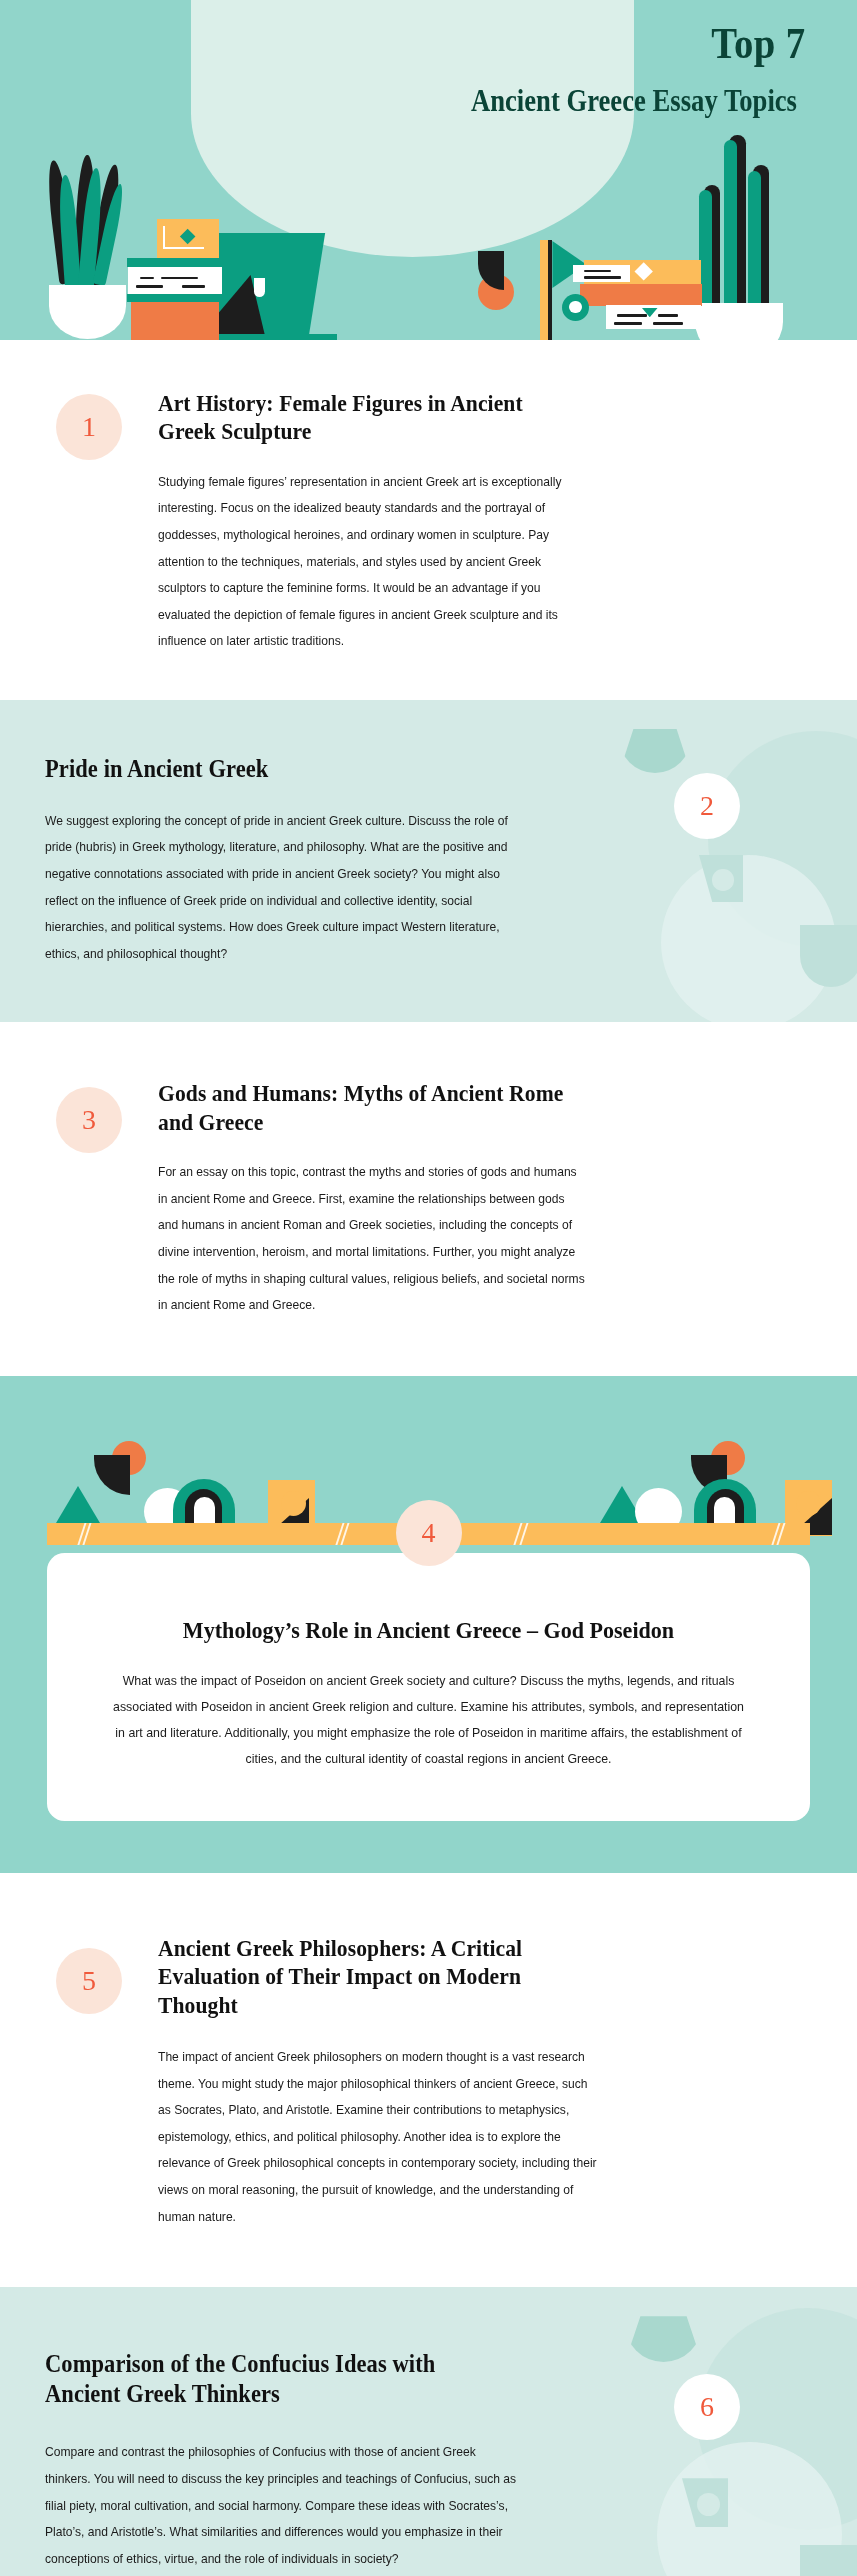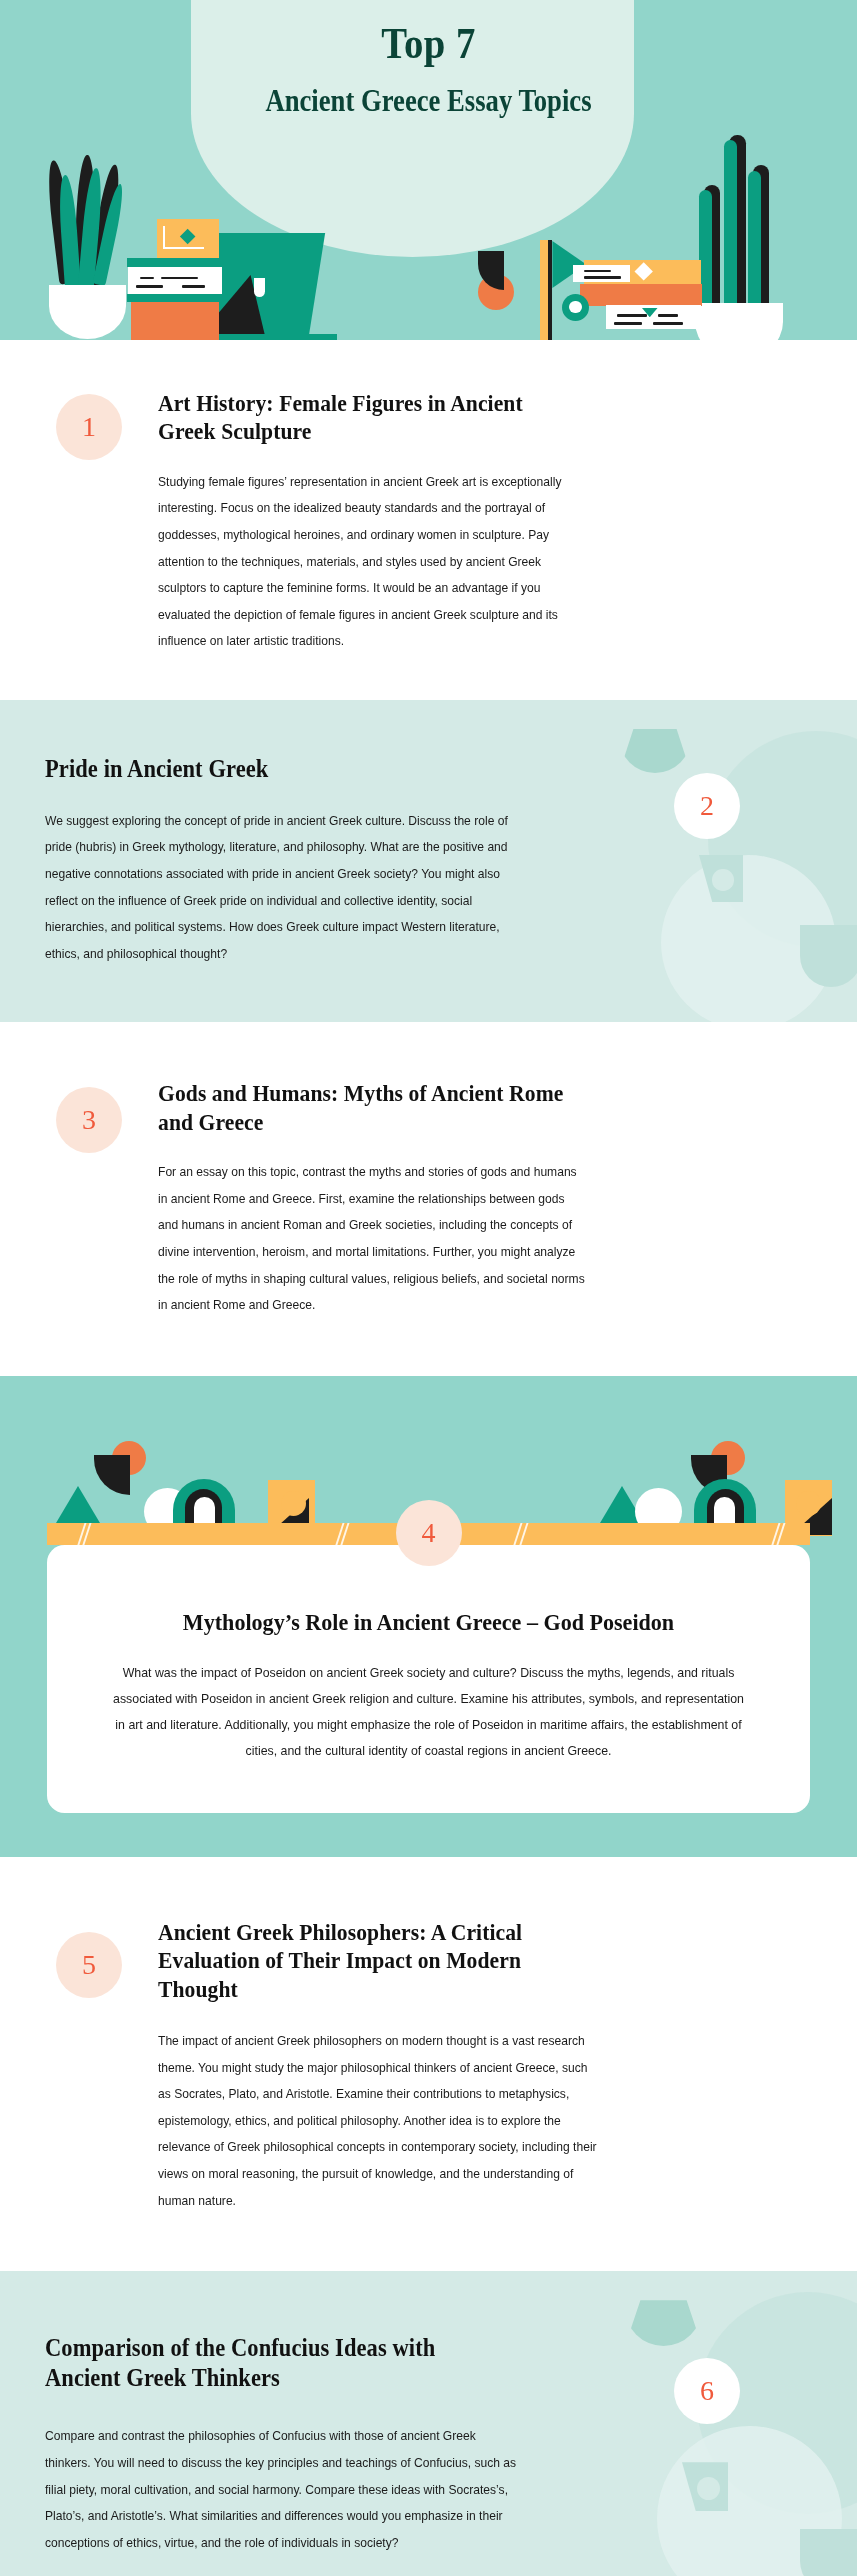--- a/index.html
+++ b/index.html
@@ -20,21 +20,21 @@
   }
   .header .arch2{
     position:absolute;
     left:191px;top:-20.6px;
     width:443px;height:278px;
     background:#dbefe9;
     border-bottom-left-radius:222px 144px;
     border-bottom-right-radius:222px 144px;
   }
   .header .title-wrap{
-    position:absolute;left:0;top:20.6px;width:857px;text-align:center;z-index:6;
+    position:absolute;left:0;top:20.6px;width:857px;text-align:right;z-index:6;
   }
   .header .t1{
     font-family:"Liberation Serif", serif;
     font-weight:bold;
     font-size:44px;
     color:#0b4437;
     letter-spacing:0.5px;
     line-height:1.05;
     margin:0;
     transform:scaleX(0.88);
@@ -110,21 +110,21 @@
   .even h2.topic{font-size:25px;}
 
   
   .sec4{position:relative;width:857px;background:#91d5ca;overflow:hidden;}
   .shelf{
     position:absolute;left:47px;right:47px;height:21.6px;background:#fcbc5a;
   }
   .shelf i{position:absolute;top:0;bottom:0;width:1.5px;background:#ffffff;opacity:.85;transform:skewX(-18deg);}
   .card{
     position:relative;z-index:5;
-    margin:0 47px;
+    margin:8px 47px;
     background:#ffffff;
     border-radius:17.5px;
     padding:62px 46px 49px 46px;
     text-align:center;
   }
   .card h2{
     font-family:"Liberation Serif", serif;
     font-weight:bold;font-size:24px;color:#111;
     line-height:1.25;margin:0 0 23px 0;
     transform:scaleX(0.92);

